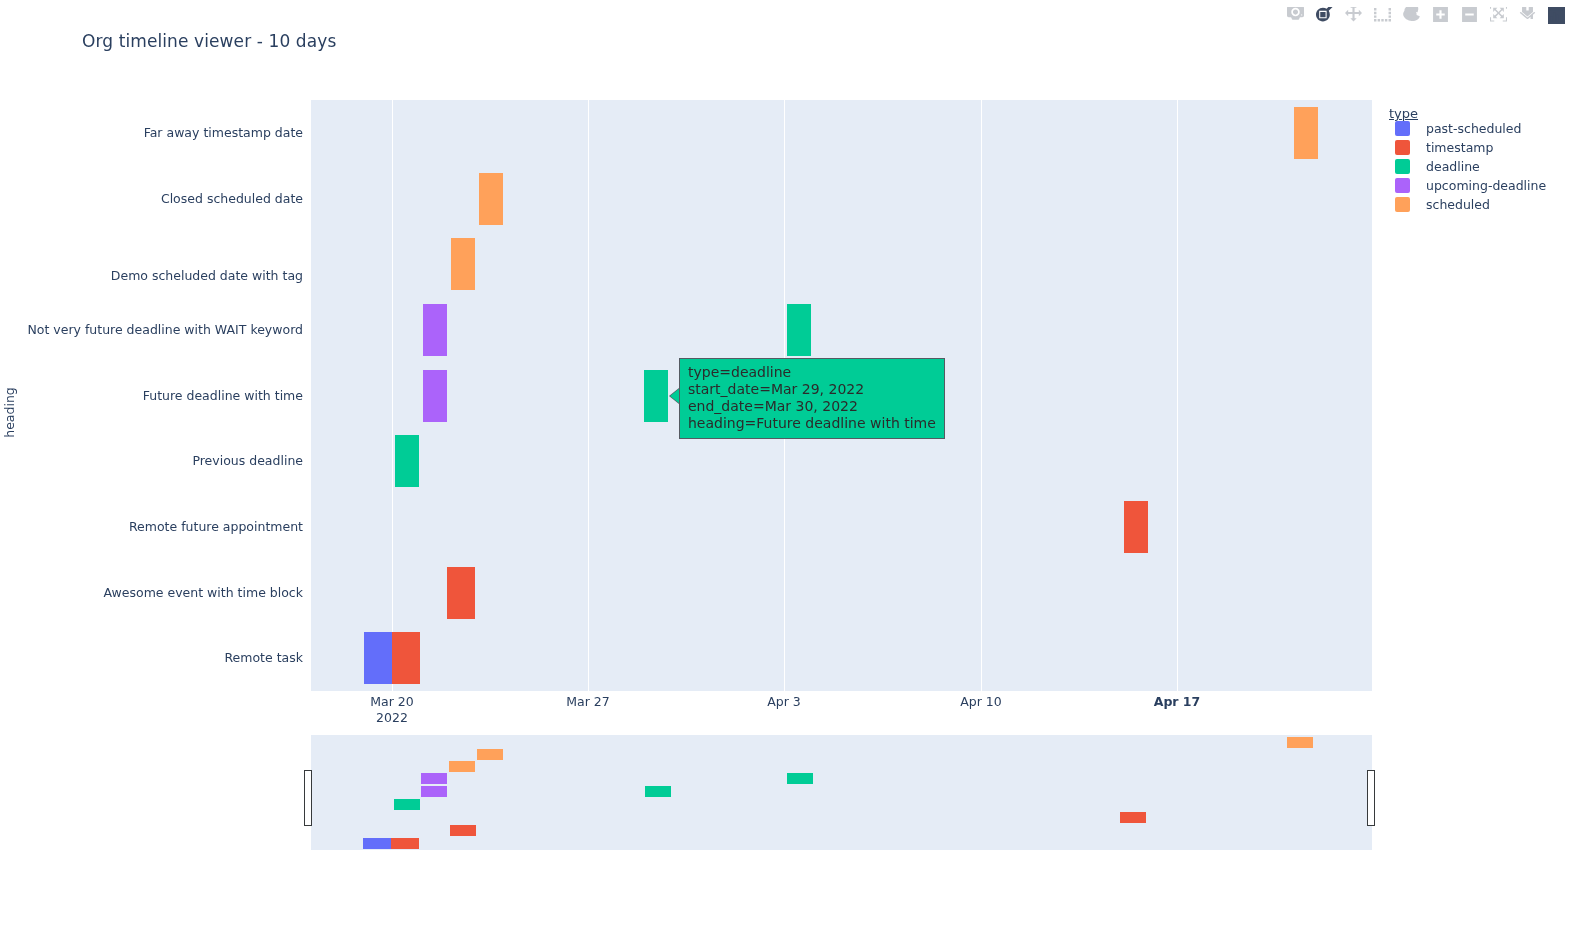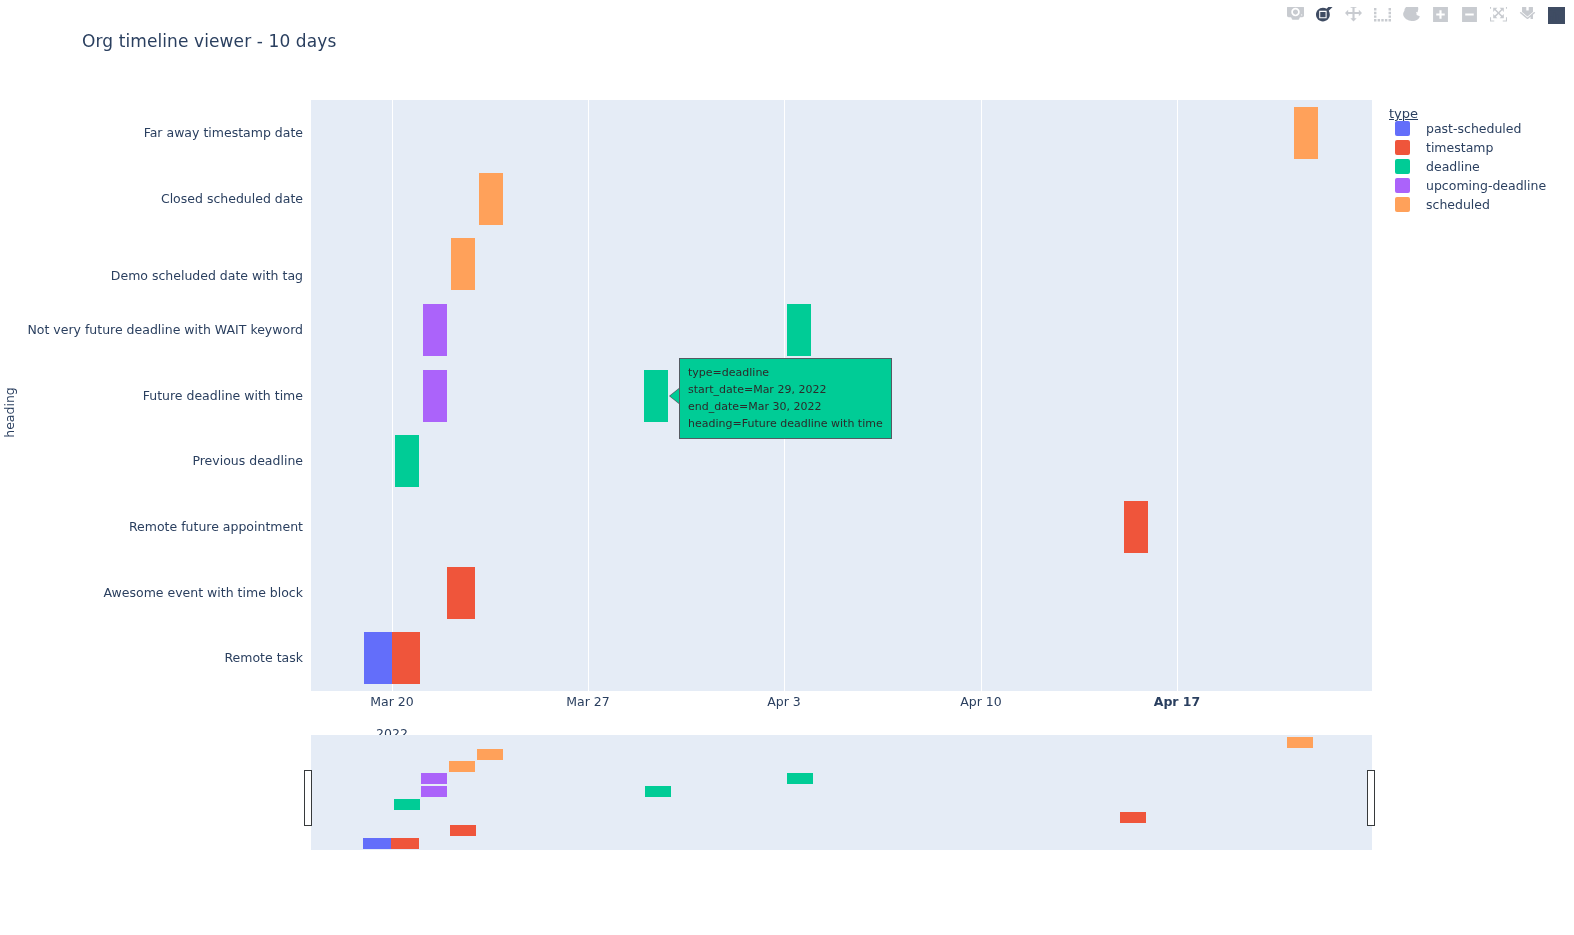--- a/index.html
+++ b/index.html
@@ -106,21 +106,21 @@
   .xtick {
     position: absolute;
     top: 694px;
     font-size: 12.5px;
     color: #2a3f5f;
     transform: translateX(-50%);
     text-align: center;
     white-space: nowrap;
     line-height: 16px;
   }
-  .xtick .sub { display: block; margin-top: 16px; }
+  .xtick .sub { display: block; }
 
   
   #legend {
     position: absolute;
     left: 1389px;
     top: 106px;
     width: 180px;
   }
   #legend-title {
     font-size: 13px;
@@ -173,21 +173,21 @@
   #rs-handle-right { left: 1367px; }
 
   
   #tooltip {
     position: absolute;
     left: 679px;
     top: 358px;
     background: #20c997;
     border: 1px solid #555a62;
     padding: 5px 8px 6px 8px;
-    font-size: 11px;
+    font-size: 14px;
     line-height: 17px;
     color: #2b2b2b;
     white-space: nowrap;
     box-sizing: border-box;
   }
   #tooltip-arrow {
     position: absolute;
     left: 670px;
     top: 388px;
     width: 0;

